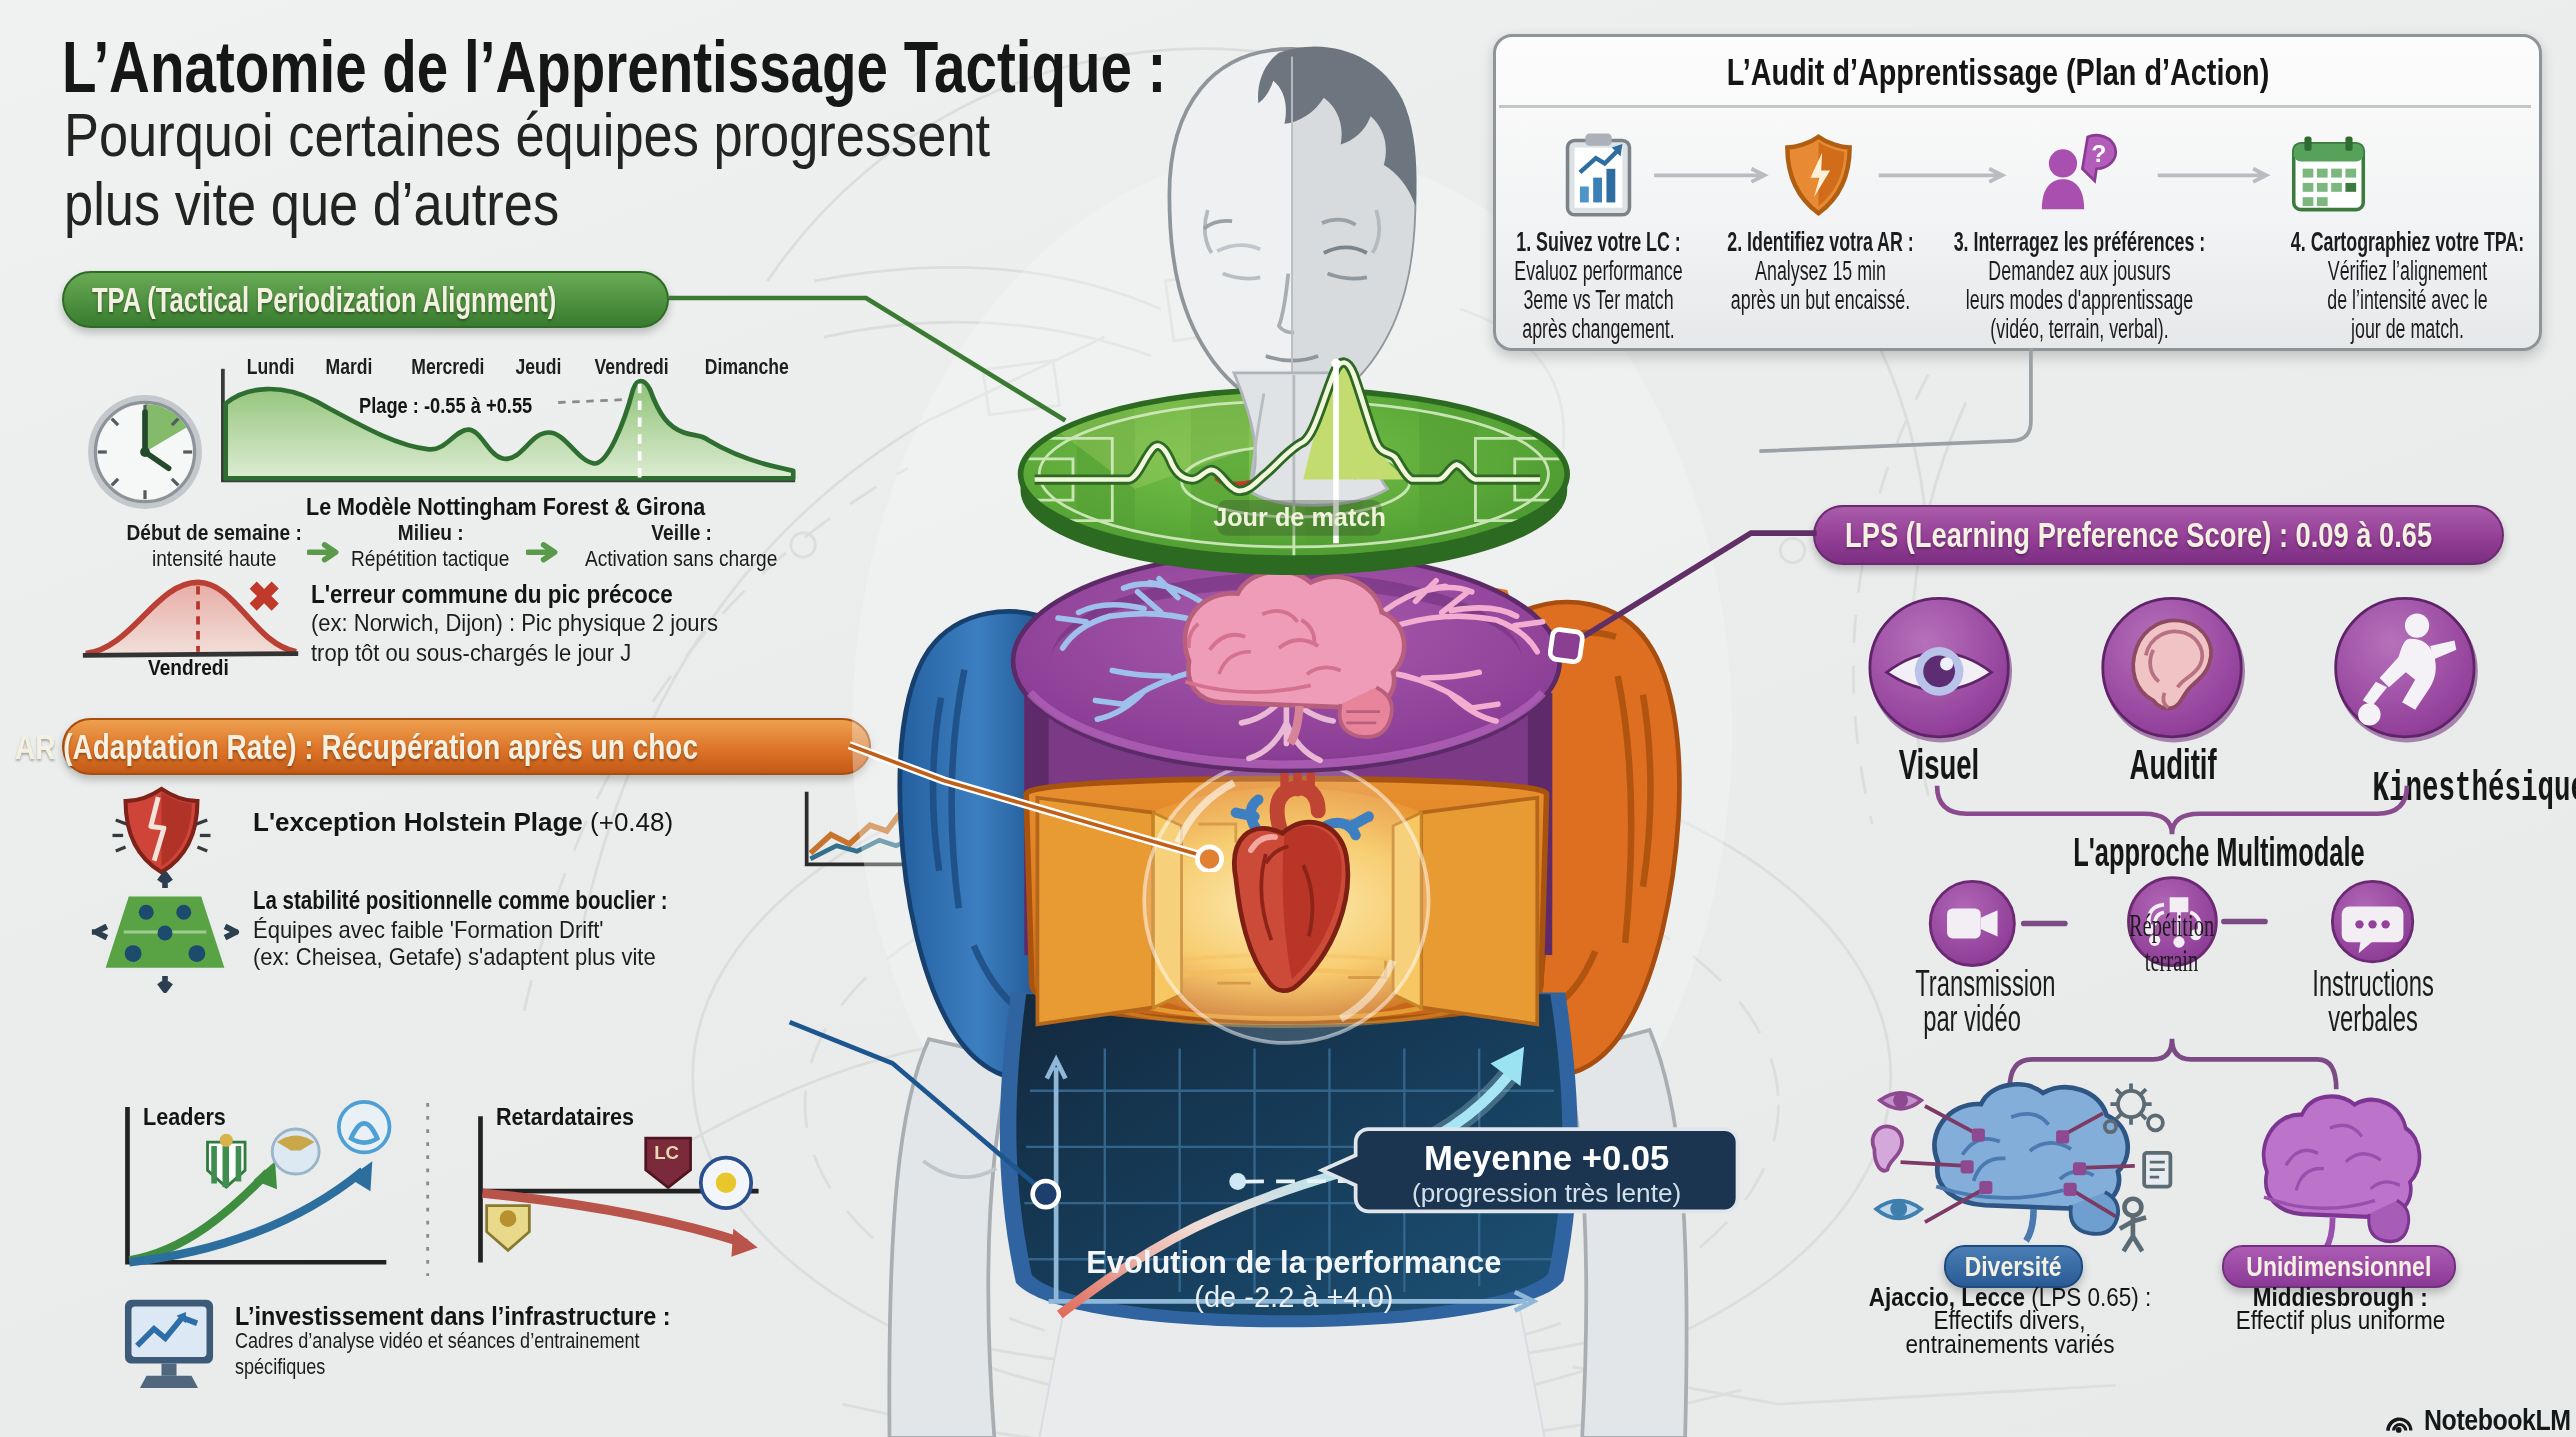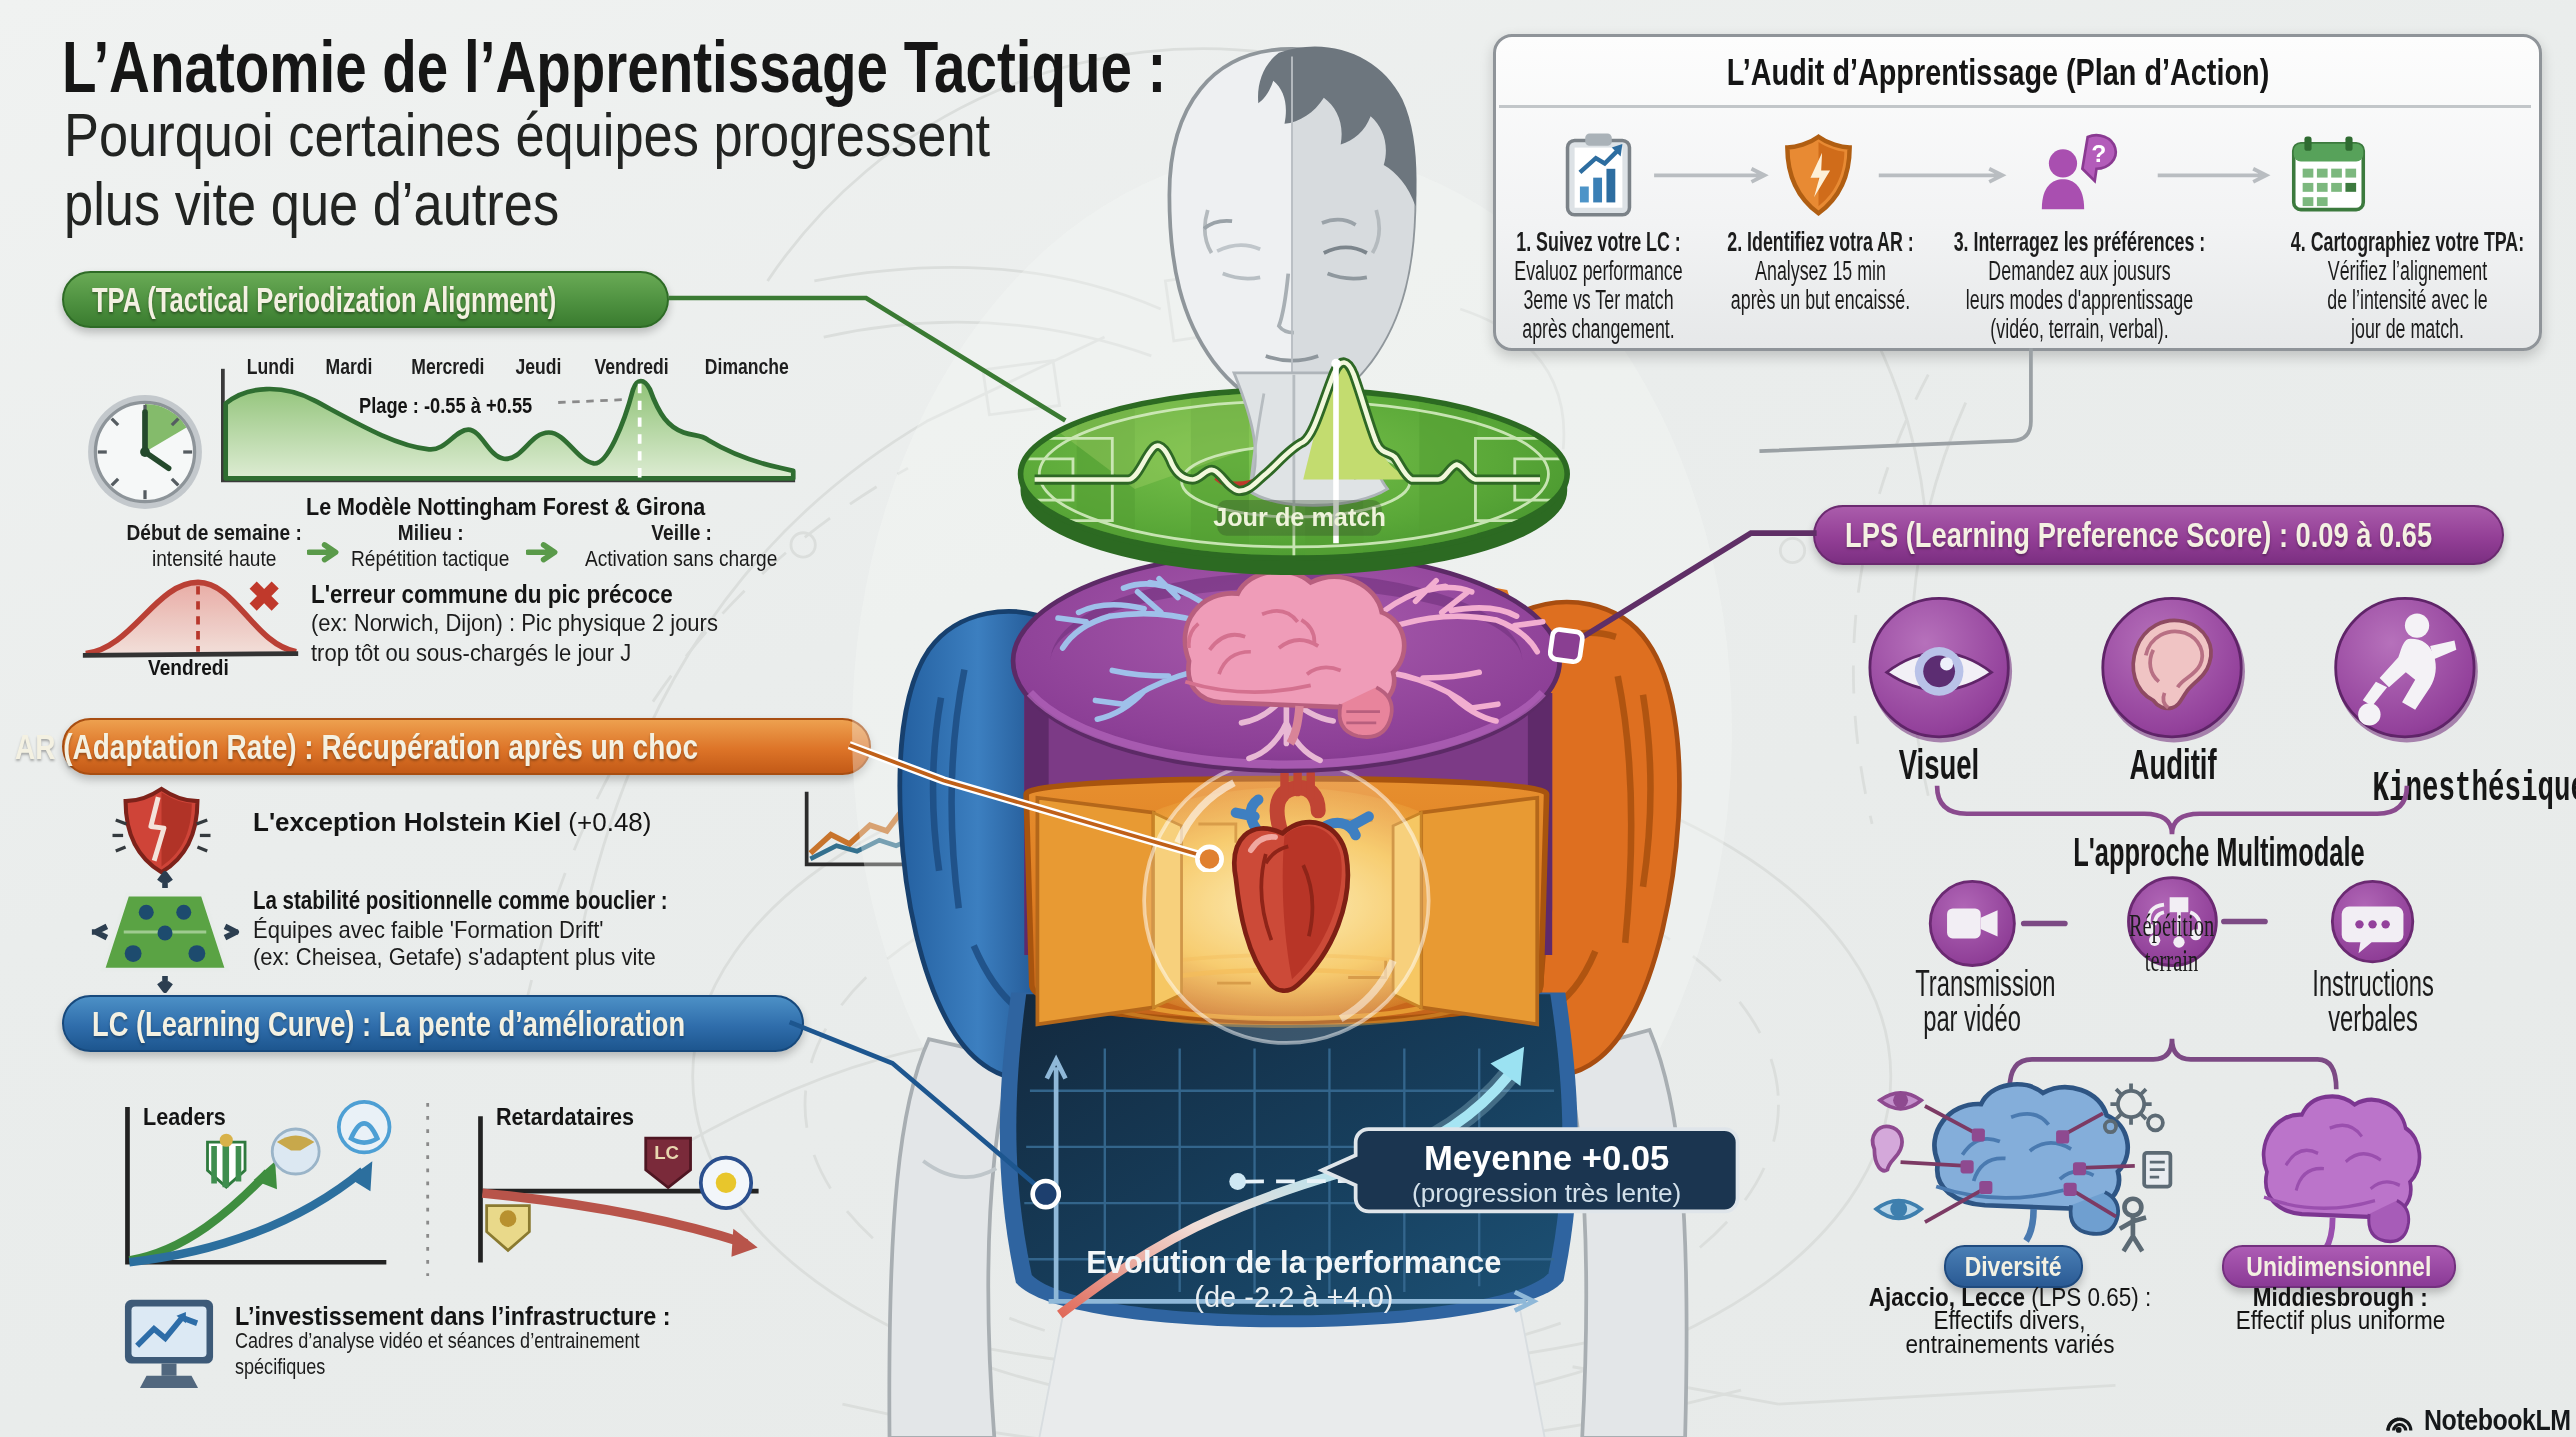--- a/index.html
+++ b/index.html
@@ -139,21 +139,21 @@
     <path d="M66 16 L57 52 L73 54 L61 94" stroke="#f3e3da" stroke-width="6" fill="none" stroke-linejoin="round"></path>
     <g stroke="#343a3e" stroke-width="4">
       <line x1="14" y1="44" x2="27" y2="49"></line>
         <line x1="10" y1="63" x2="23" y2="63"></line>
         <line x1="14" y1="82" x2="26" y2="77"></line>
       <line x1="126" y1="44" x2="113" y2="49"></line>
         <line x1="130" y1="63" x2="117" y2="63"></line>
         <line x1="126" y1="82" x2="114" y2="77"></line>
     </g>
   </svg>
-  <div class="abs cx" style="left:253px;top:807px;font-size:26px;color:#141414;transform:scaleX(1.0);"><span class="b">L'exception Holstein Kiel</span> (+0.48)</div>
+  <div class="abs cx" style="left:253px;top:807px;font-size:26px;color:#141414;transform:scaleX(1.0);"><span class="b">L'exception Holstein Plage</span> (+0.48)</div>
 
   <svg class="abs" style="left:801px;top:788px;" width="125" height="82" viewBox="0 0 134 88" fill="none">
     <path d="M6 4 L6 82 L130 82" stroke="#2c2c2c" stroke-width="4"></path>
     <path d="M10 70 L32 50 L52 60 L74 40 L92 46 L116 14" stroke="#c8742c" stroke-width="6"></path>
     <path d="M109 12 L121 8 L119 22" fill="#c8742c"></path>
     <path d="M10 76 L38 62 L60 68 L84 56 L102 62 L126 52" stroke="#33708e" stroke-width="5"></path>
   </svg>
 
   <svg class="abs" style="left:90px;top:871px;" width="150" height="122" viewBox="0 0 160 130">
     <path d="M40 25 L120 25 L146 105 L14 105 Z" fill="#5aa344" stroke="#e8ecea" stroke-width="4"></path>
@@ -169,23 +169,20 @@
       <path d="M80 18 L80 6 M74 11 L80 3 L86 11"></path>
       <path d="M80 112 L80 124 M74 119 L80 127 L86 119"></path>
       <path d="M8 65 L-2 65 M14 59 L2 65 L14 71" transform="translate(4 0)"></path>
       <path d="M150 65 L158 65 M144 59 L156 65 L144 71"></path>
     </g>
   </svg>
   <div class="abs b cx" style="left:253px;top:886px;font-size:25px;color:#141414;transform:scaleX(0.82);">La stabilité positionnelle comme bouclier :</div>
   <div class="abs cx" style="left:253px;top:917px;font-size:23.4px;color:#1c1c1c;transform:scaleX(0.94);">Équipes avec faible 'Formation Drift'</div>
   <div class="abs cx" style="left:253px;top:944px;font-size:23.4px;color:#1c1c1c;transform:scaleX(0.94);">(ex: Cheisea, Getafe) s'adaptent plus vite</div>
 
-  <div class="banner" style="left:62px;top:995px;width:738px;height:53px;background:linear-gradient(180deg,#4c90c6 0%,#2f6dab 55%,#1d568f 100%);border:2.8px solid #17497c;">
-    <span class="cx" style="margin-left:28px;font-size:35px;transform:scaleX(0.78);text-shadow:0 1.9px 2.8px rgba(0,0,0,0.3);">LC (Learning Curve) : La pente d’amélioration</span>
-  </div>
   <svg class="abs" style="left:780px;top:1009px;z-index:6;" width="281" height="201" viewBox="0 0 300 215" fill="none">
     <path d="M10 14 L120 58 L280 194" stroke="#1d568f" stroke-width="5"></path>
     <circle cx="284" cy="198" r="14" fill="#1d3f6e" stroke="#ffffff" stroke-width="5"></circle>
   </svg>
 
   <div class="abs b cx" style="left:143px;top:1103px;font-size:24px;color:#141414;transform:scaleX(0.9);">Leaders</div>
   <svg class="abs" style="left:120px;top:1105px;" width="271" height="164" viewBox="0 0 290 175" fill="none">
     <path d="M8 2 L8 168 L285 168" stroke="#222" stroke-width="5"></path>
     <path d="M10 166 C70 156 120 112 158 72" stroke="#3f8e3f" stroke-width="9"></path>
     <path d="M143 80 L166 60 L168 90" fill="#3f8e3f"></path>

